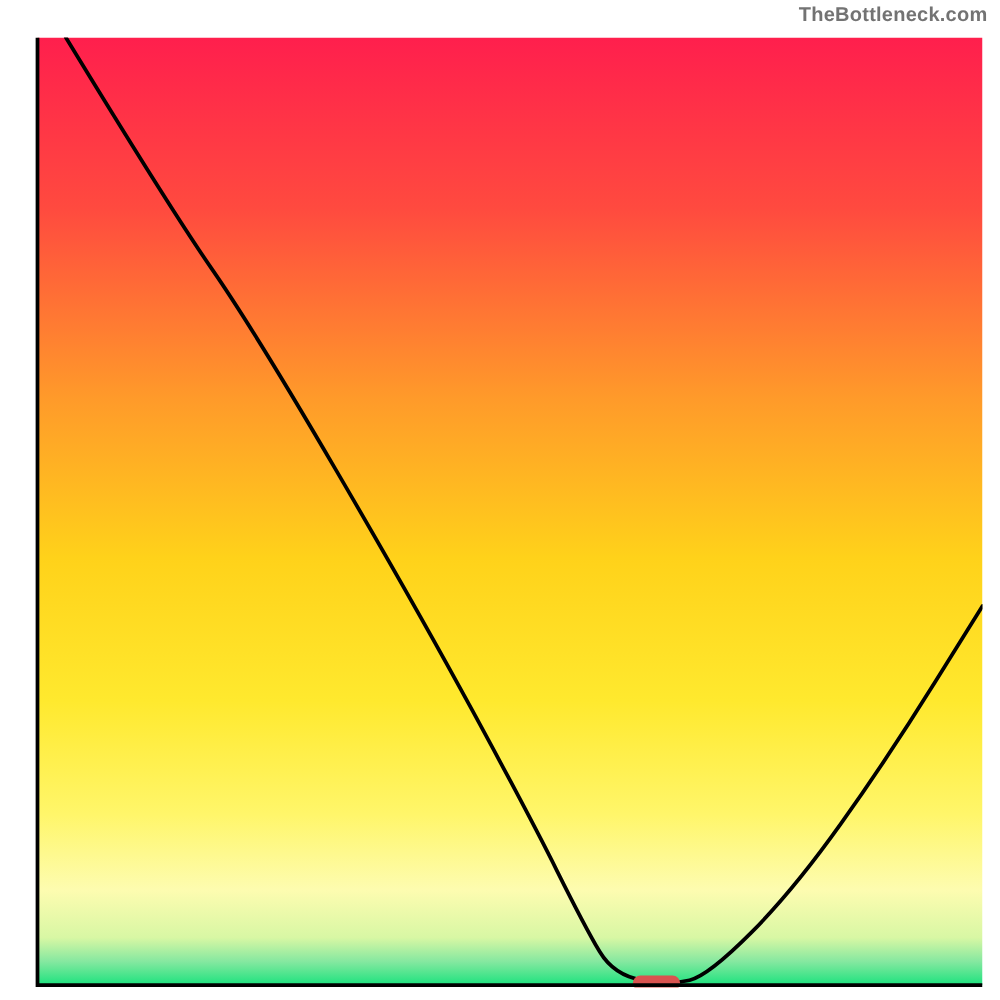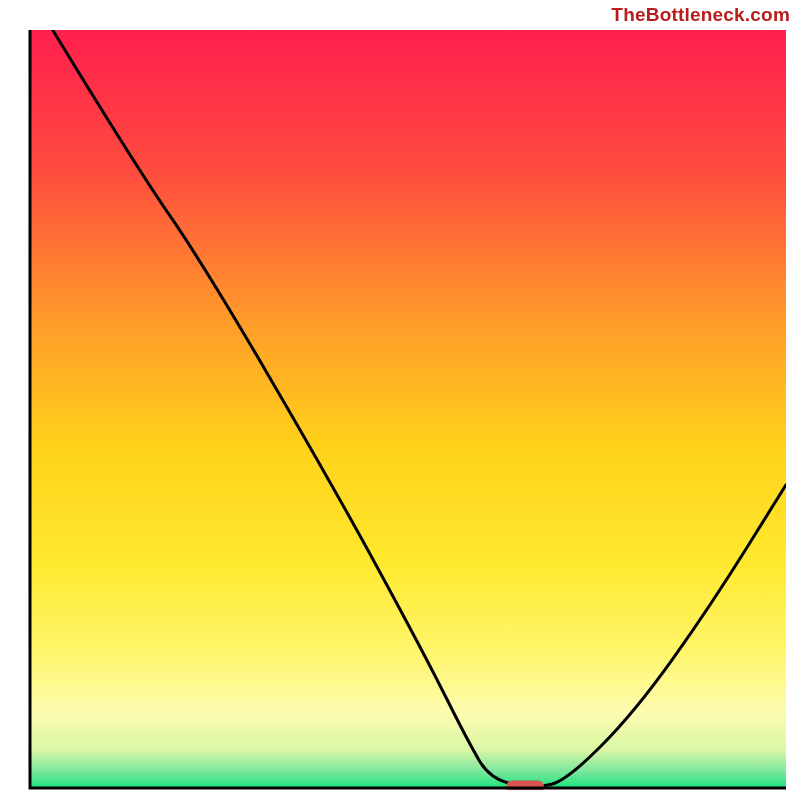--- a/index.html
+++ b/index.html
@@ -13,23 +13,23 @@
   }
   .root {
     position: relative;
     width: 800px;
     height: 800px;
   }
   .watermark {
     position: absolute;
     top: 4px;
     right: 10px;
-    font-size: 19px;
+    font-size: 16px;
     font-weight: 600;
-    color: #b91c1c;
+    color: #737373;
     letter-spacing: 0.2px;
   }
   .chart {
     position: absolute;
     left: 28px;
     top: 30px;
     width: 758px;
     height: 760px;
   }
   .chart svg {

